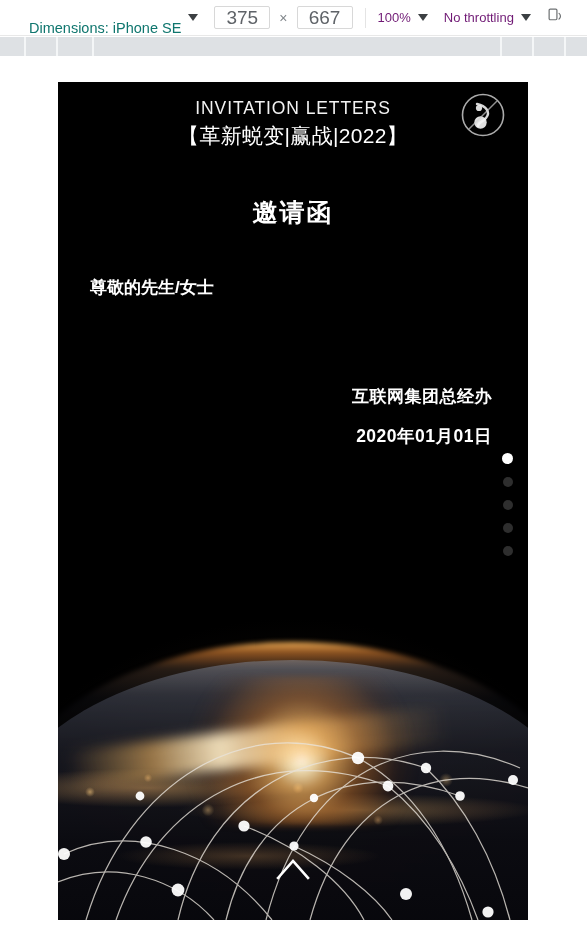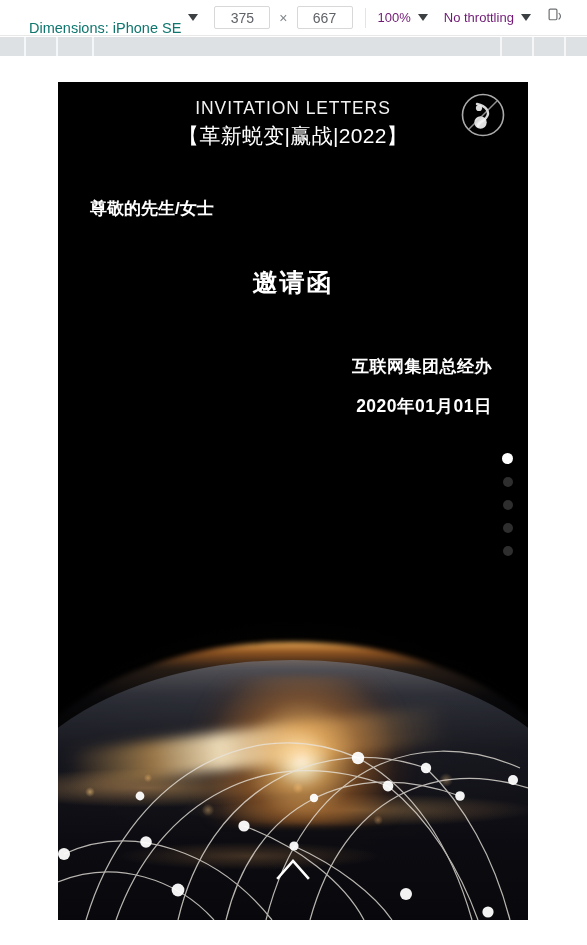--- a/index.html
+++ b/index.html
@@ -38,21 +38,21 @@
     margin-left: 7px;
     vertical-align: 1px;
   }
   .tb-group { display: flex; align-items: center; }
   .dim-input {
     width: 56px; height: 23px;
     border: 1px solid #d8d8d8;
     border-radius: 2px;
     background: #fff;
     color: #5f6368;
-    font-size: 14px;
+    font-size: 19px;
     font-family: "Liberation Sans", sans-serif;
     text-align: center;
     line-height: 21px;
   }
   .dim-x {
     color: #80868b;
     font-size: 14px;
     padding: 0 9px;
   }
   .tb-sep {
@@ -224,21 +224,21 @@
   #body-text {
     margin-top: 22px;
     font-size: 17.2px;
     font-weight: 700;
     line-height: 1.62;
     text-align: justify;
     text-justify: inter-ideograph;
     padding: 0 2px;
   }
   #signature {
-    margin-top: 56px;
+    margin-top: 86px;
     text-align: right;
     padding-right: 6px;
   }
   #sign-org {
     font-size: 17px;
     font-weight: 700;
     letter-spacing: .5px;
   }
   #sign-date {
     font-size: 17.5px;
@@ -381,23 +381,23 @@
     <div id="brand-logo">
       <svg width="46" height="46" viewBox="0 0 46 46">
         <circle cx="23" cy="23" r="20.5" fill="none" stroke="#c9c9c9" stroke-width="1.6" opacity=".85"></circle>
         <path d="M17 12 C26 14, 31 20, 26 26 C22 31, 18 30, 18 34" fill="none" stroke="#efefef" stroke-width="2.4" stroke-linecap="round" opacity=".9"></path>
         <circle cx="20.5" cy="30.5" r="6.2" fill="#f3f3f3" opacity=".92"></circle>
         <circle cx="19" cy="16" r="3.1" fill="#f3f3f3" opacity=".9"></circle>
         <line x1="9" y1="37" x2="37" y2="9" stroke="#cfcfcf" stroke-width="1.5" opacity=".7"></line>
       </svg>
     </div>
 
+    <div id="doc-title">邀请函</div>
+
     <div id="salutation">尊敬的先生/女士</div>
-
-    <div id="doc-title">邀请函</div>
 
 
     <div id="signature">
       <div id="sign-org">互联网集团总经办</div>
       <div id="sign-date">2020年01月01日</div>
     </div>
   </div>
 
   <div id="page-dots">
     <span class="pdot active"></span>

